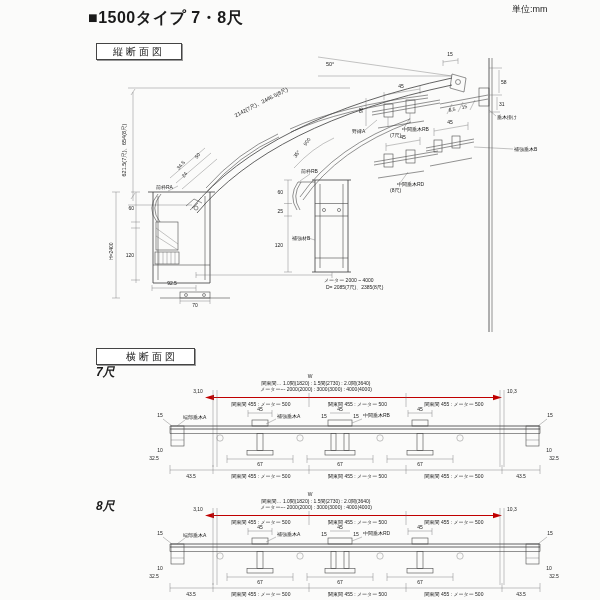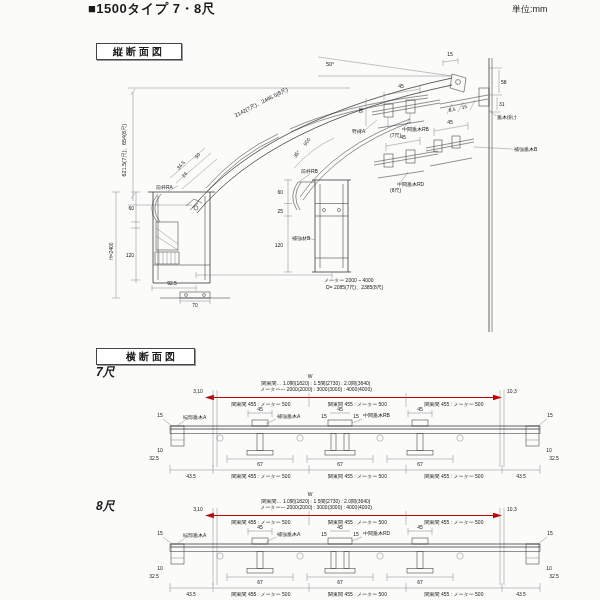--- a/index.html
+++ b/index.html
@@ -1,21 +1,21 @@
 <!DOCTYPE html>
 <html><head>
 <meta charset="utf-8">
 <style>
   html,body{margin:0;padding:0;background:#f4f4f2;}
   #page{position:relative;width:600px;height:600px;background:#fbfbfa;overflow:hidden;
         font-family:"Liberation Sans","DejaVu Sans",sans-serif;color:#1a1a1a;}
-  .hdr{position:absolute;left:88px;top:0;font-size:13px;font-weight:bold;letter-spacing:.5px;}
+  .hdr{position:absolute;left:88px;top:8px;font-size:16px;font-weight:bold;letter-spacing:.5px;}
   .unit{position:absolute;left:476px;top:3px;font-size:9px;color:#222;margin-left:36px;}
   .secbox{position:absolute;width:84px;height:15px;border:1px solid #444;box-shadow:1px 1px 0 #999;
-          background:#fff;font-size:10px;font-weight:bold;text-align:center;line-height:15px;letter-spacing:3px;}
+          background:#fff;font-size:10px;font-weight:normal;text-align:center;line-height:15px;letter-spacing:3px;}
   .shaku{position:absolute;font-size:12px;font-weight:bold;font-style:italic;}
   svg{position:absolute;left:0;top:0;}
   .ln{stroke:#3c3c3c;stroke-width:.8;fill:none;}
   .lm{stroke:#4a4a4a;stroke-width:.6;fill:none;}
   .th{stroke:#6b6b6b;stroke-width:.4;fill:none;}
   .red{stroke:#c00000;stroke-width:1.2;fill:none;}
   .rf{fill:#c00000;stroke:none;}
   text{font-family:"Liberation Sans","DejaVu Sans",sans-serif;fill:#1d1d1d;}
   .t{font-size:5px;}
   .t5{font-size:5.5px;}

